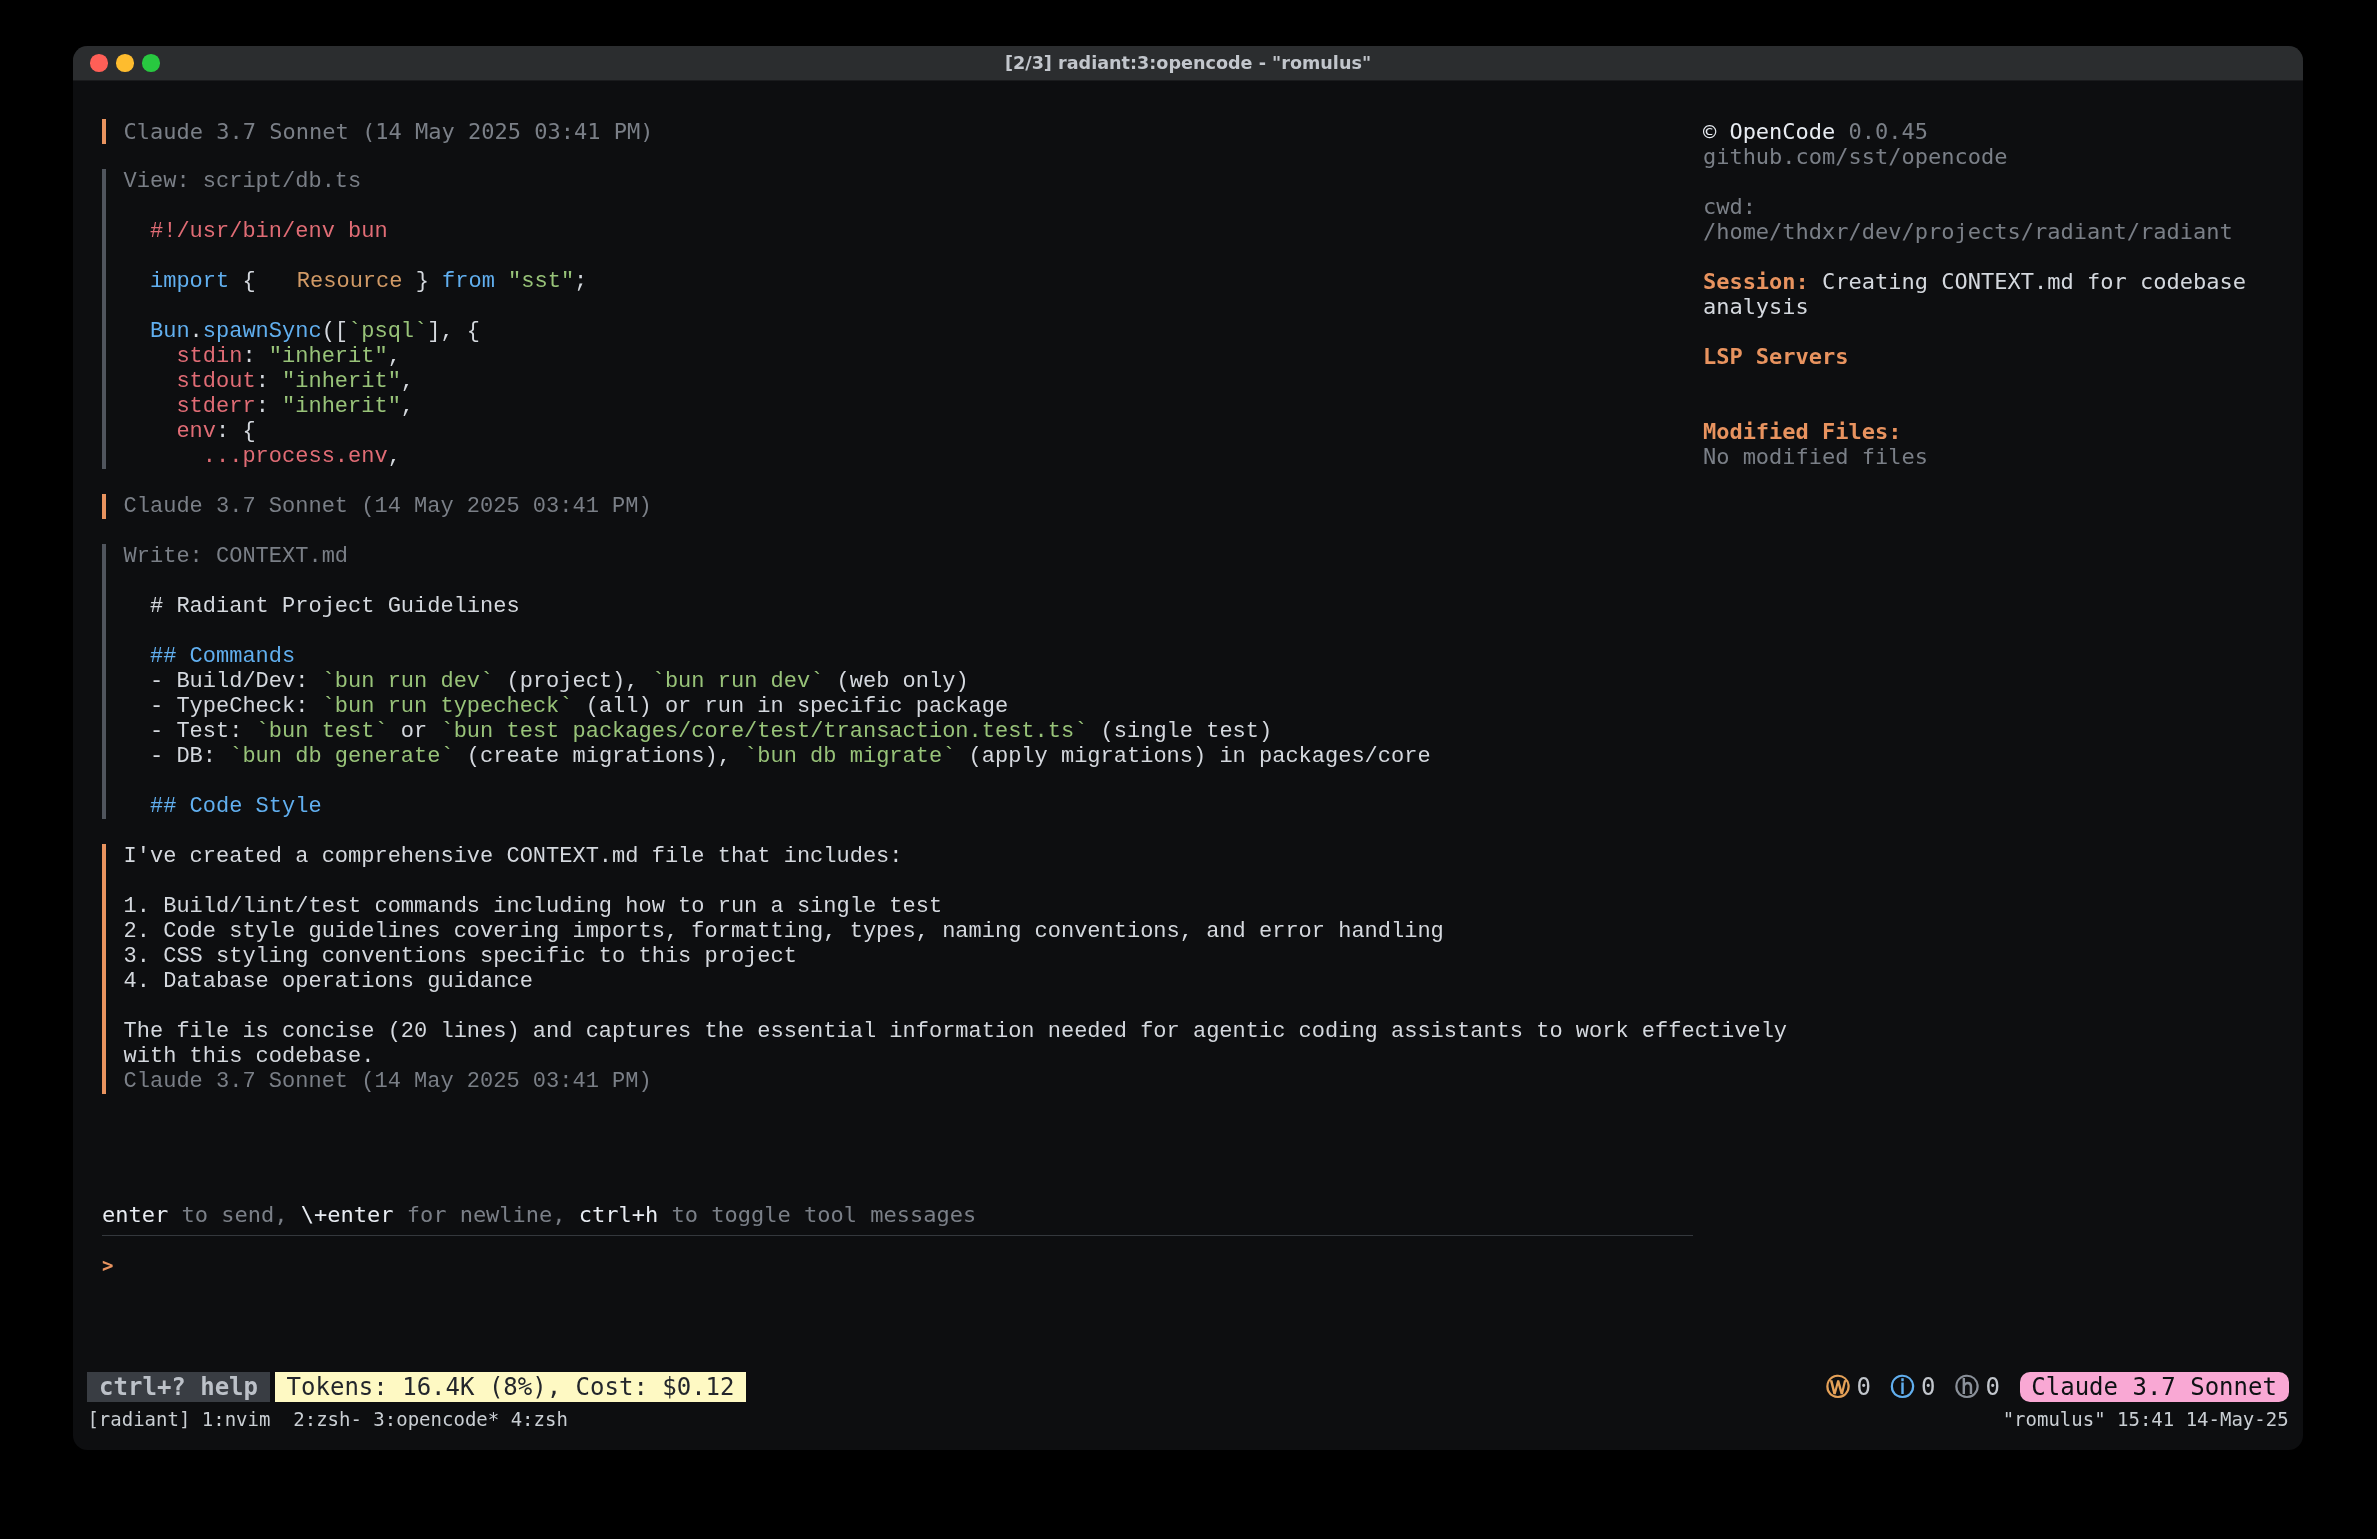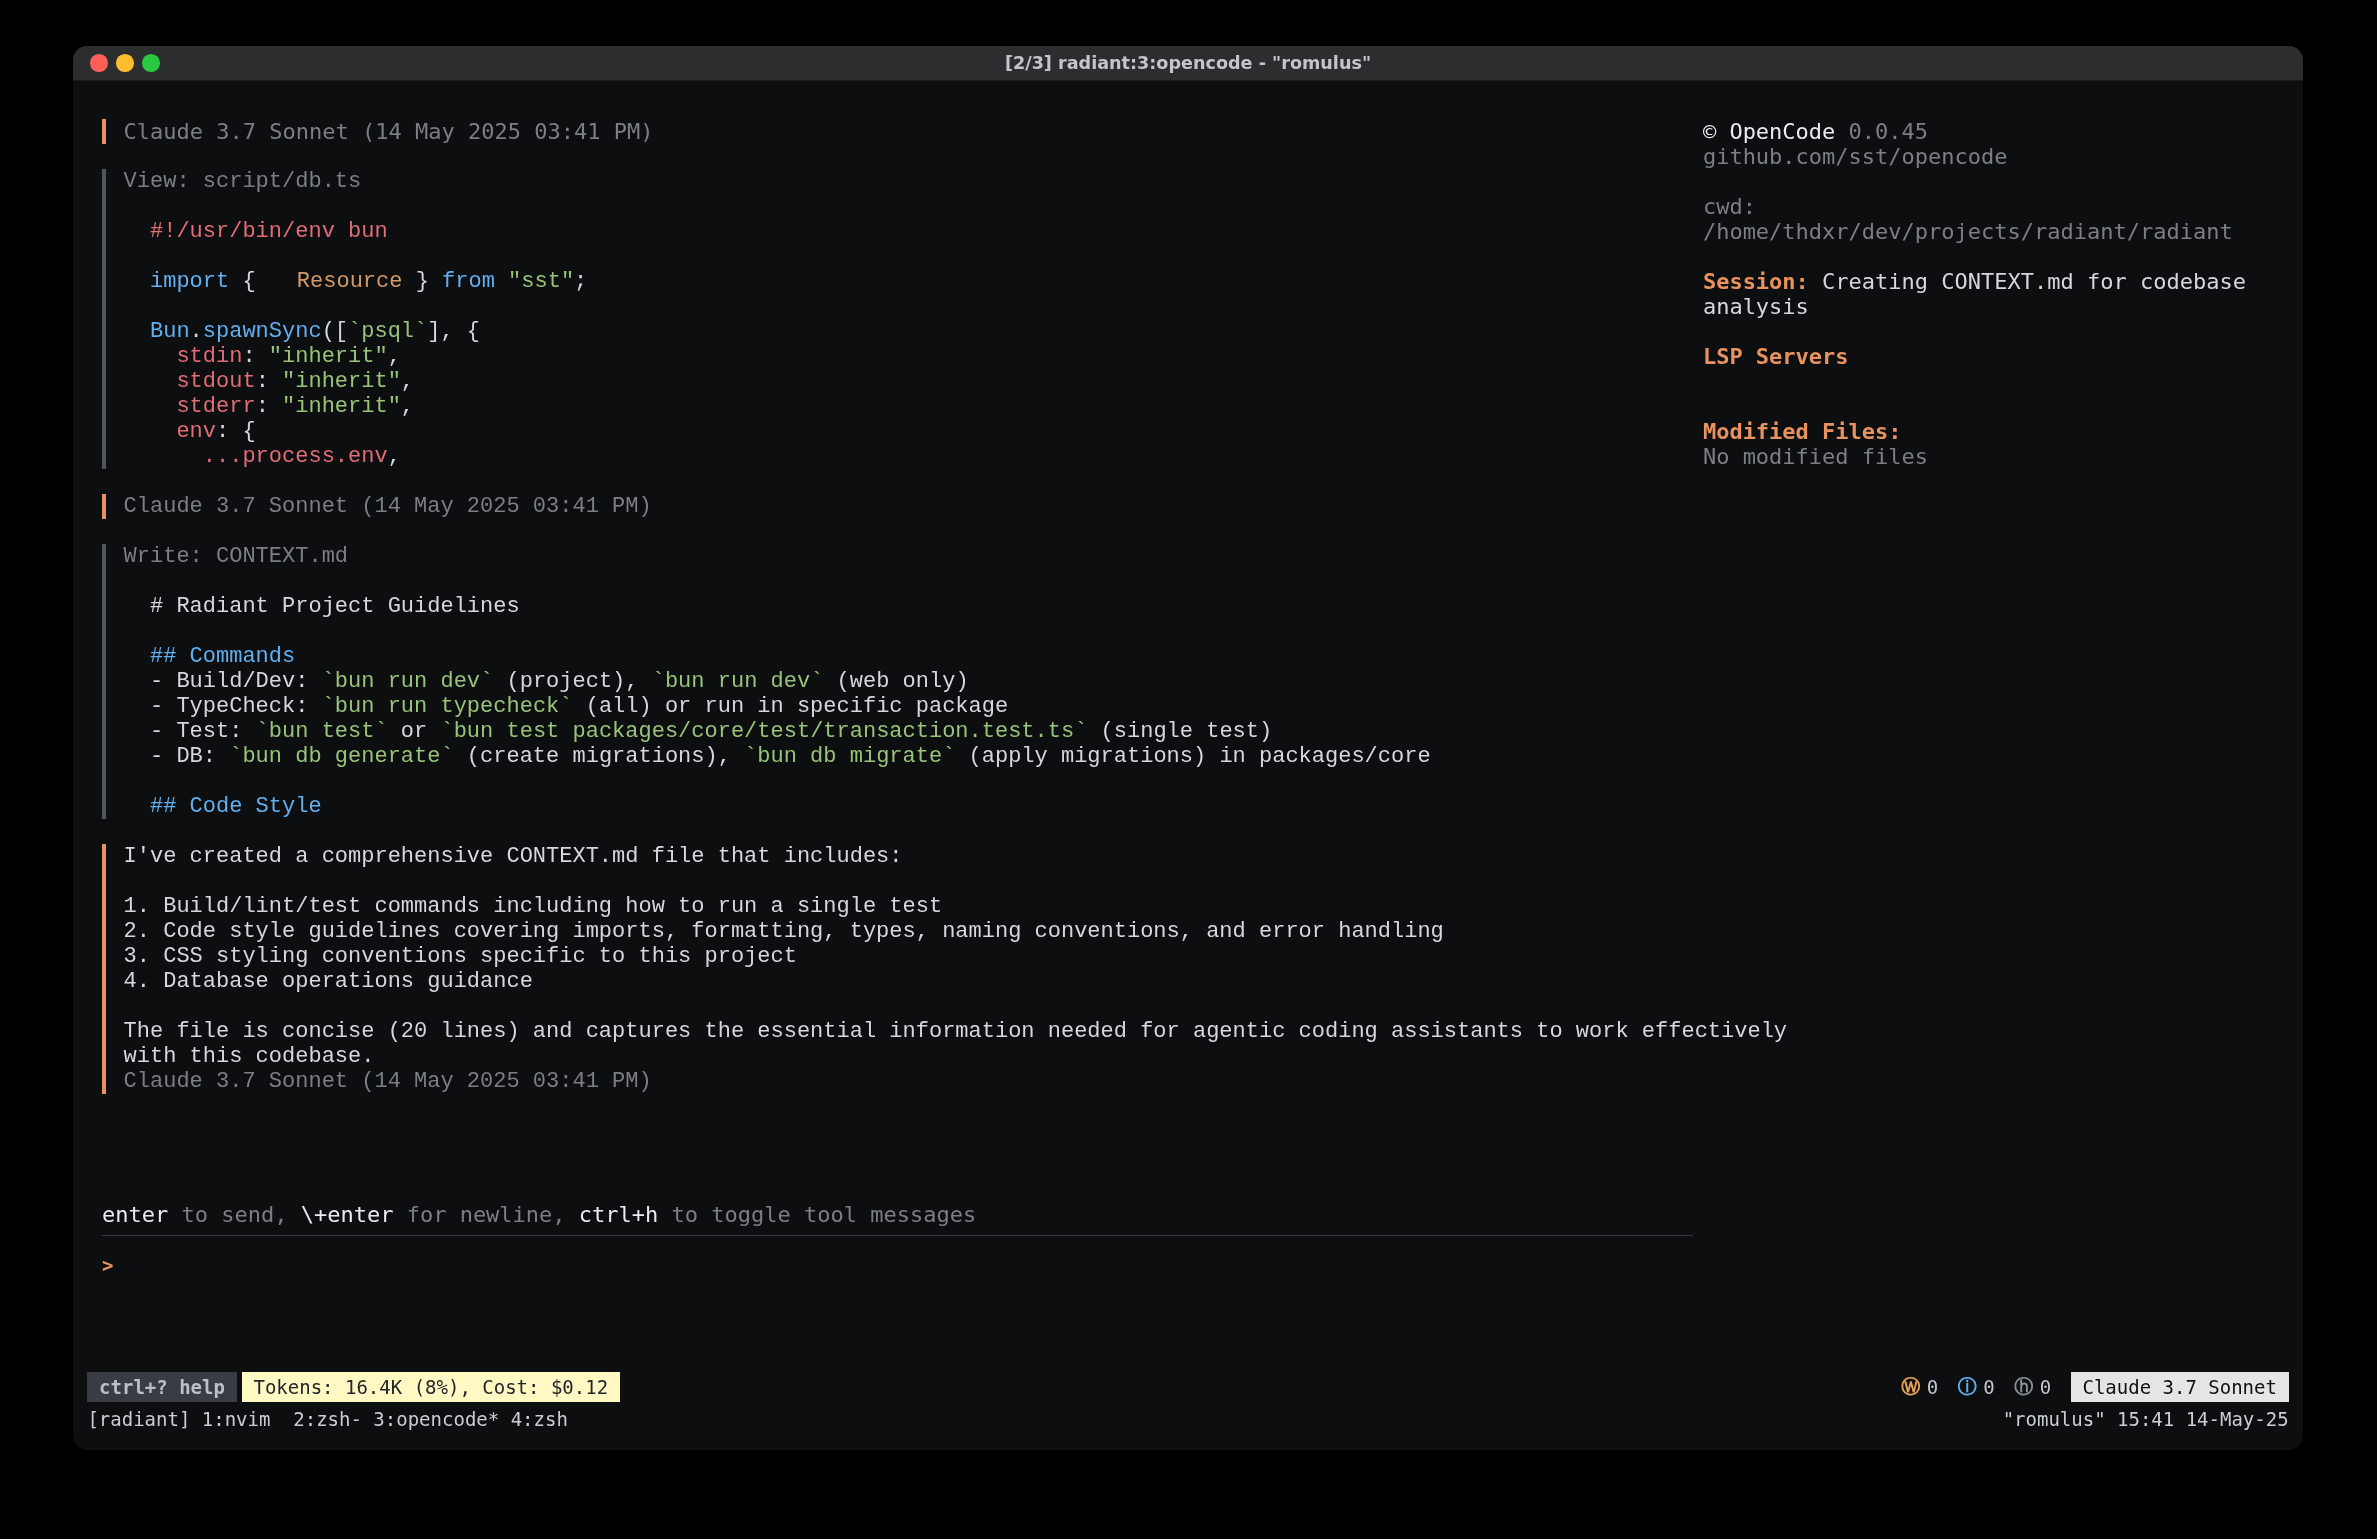--- a/index.html
+++ b/index.html
@@ -68,30 +68,30 @@
   .s-wb{color:var(--bright);font-weight:normal;}
   .s-ob{color:var(--accent);font-weight:bold;}
   
   .help-line{margin-top:13px;}
   .divider{height:1.3px;background:#34383d;margin-top:7.8px;}
   .prompt-row{margin-top:17px;margin-bottom:91px;font-size:19px;line-height:25px;}
   .prompt-char{color:var(--accent);font-weight:bold;}
   
   .statusbar{
     flex:0 0 auto;height:35px;display:flex;align-items:center;
-    padding:0 14.4px;font-size:19px;
+    padding:0 14.4px;font-size:24px;
   }
   .badge{display:inline-flex;align-items:center;height:30px;padding:0 11.7px;white-space:pre;}
   .badge-help{background:#393d43;color:#bcc1c8;font-weight:bold;margin-right:5.2px;}
   .badge-tokens{background:#fef9c3;color:#23262b;}
   .sb-spacer{flex:1;}
   .diag{display:inline-flex;align-items:center;margin-right:19.6px;white-space:pre;}
   .diag-icon{font-weight:bold;}
   .diag-count{color:#c2c6cc;margin-left:6.5px;}
-  .badge-model{background:#e5e5e5;color:#0e1114;}
+  .badge-model{background:#f9a8d4;color:#0e1114;border-radius:10px;}
   
   .tmuxbar{
     flex:0 0 auto;height:30px;display:flex;align-items:center;
     justify-content:space-between;padding:0 14.4px;
     font-size:19px;color:#c9ced3;white-space:pre;
   }
 </style>
 </head>
 <body>
 

